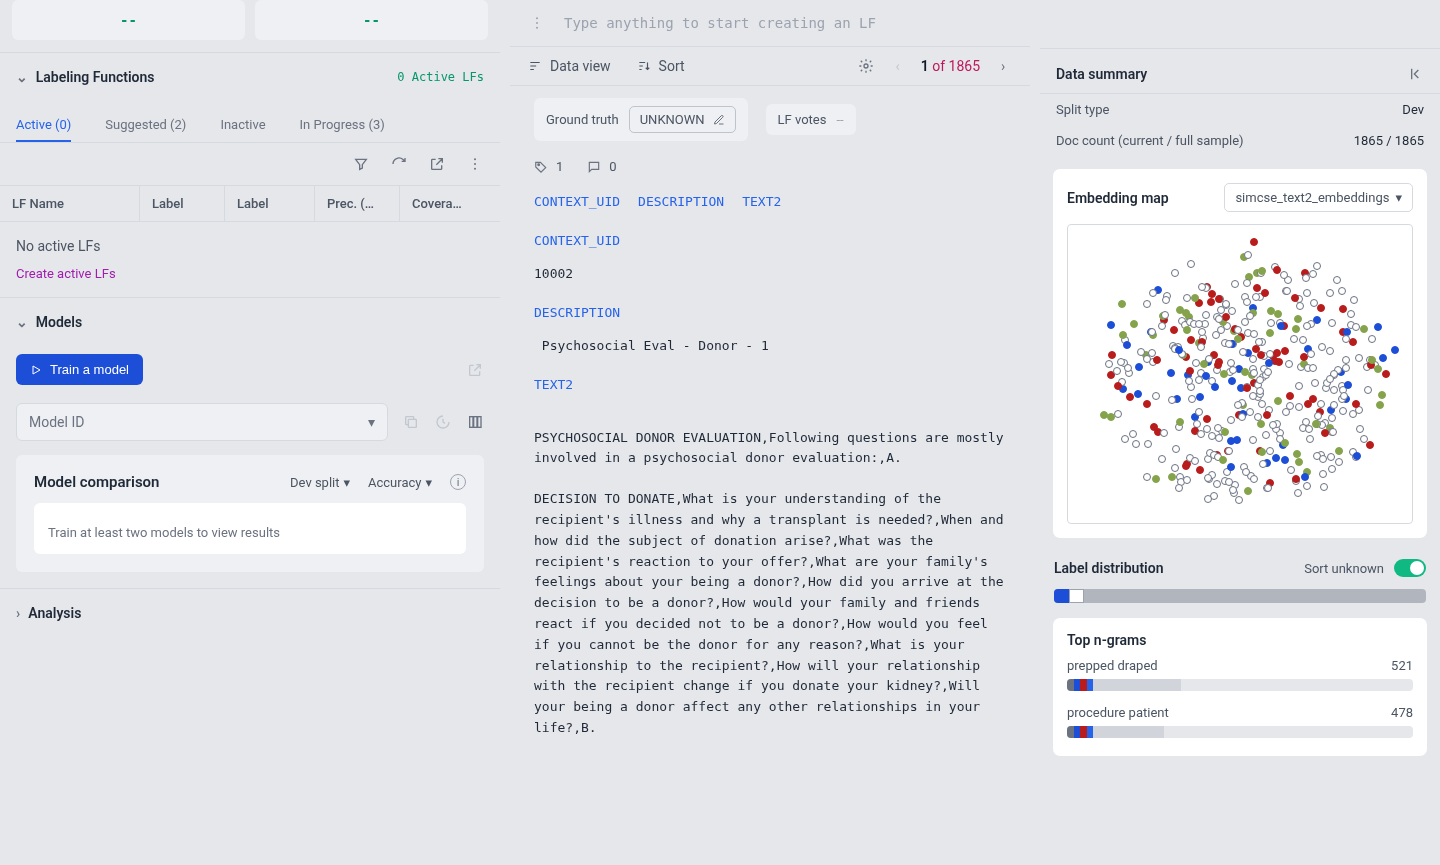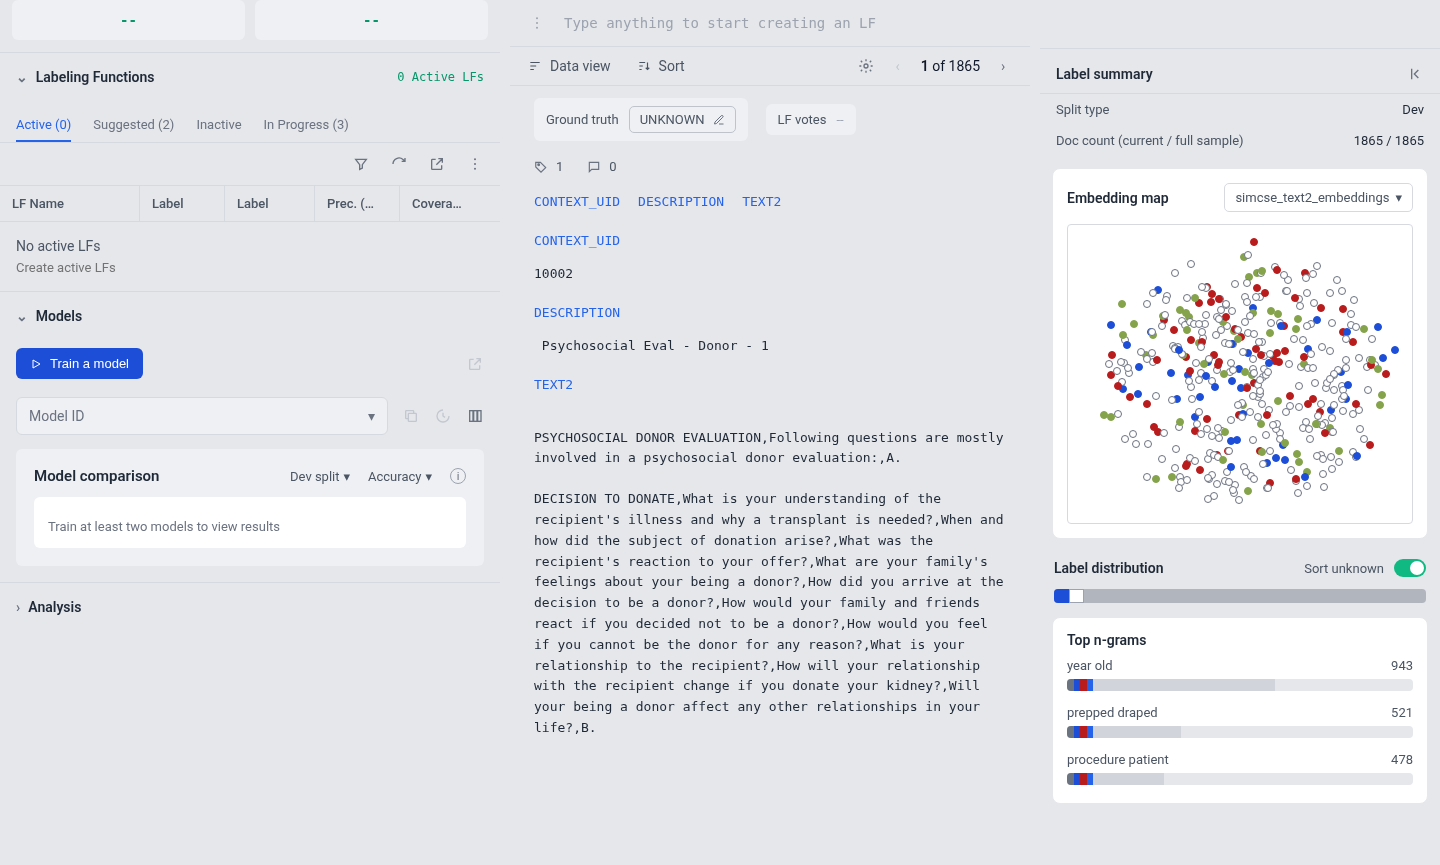--- a/index.html
+++ b/index.html
@@ -58,21 +58,21 @@
   gap: 8px;
 }
 .chevron { font-size: 14px; color: #6b7280; }
 .active-lfs-badge {
   color: #059669;
   font-family: ui-monospace, monospace;
   font-size: 12px;
 }
 .tabs {
   display: flex;
-  gap: 22px;
+  gap: 34px;
   padding: 8px 16px 0 16px;
   border-bottom: 1px solid #d6dae0;
 }
 .tab {
   padding: 8px 0;
   color: #6b7280;
   cursor: pointer;
   font-size: 13px;
 }
 .tab.active {
@@ -113,21 +113,21 @@
   text-overflow: ellipsis;
 }
 .table-header > div:last-child { border-right: none; }
 .no-lfs {
   padding: 16px;
   display: flex;
   align-items: center;
   justify-content: space-between;
 }
 .no-lfs-text { color: #4b5563; font-size: 14px; }
-.no-lfs-sub { color: #737373; font-size: 13px; margin-top: 6px; }
+.no-lfs-sub { color: #a21caf; font-size: 13px; margin-top: 12px; }
 .suggest-btn {
   border: 1px solid #2563eb;
   color: #2563eb;
   background: #fff;
   padding: 10px 16px;
   border-radius: 6px;
   display: inline-flex;
   align-items: center;
   gap: 8px;
   cursor: pointer;
@@ -600,21 +600,21 @@
         </span>
       </div>
       <div class="pager">
         <span class="icon-btn">
           <svg width="16" height="16" viewBox="0 0 24 24" fill="none" stroke="#6b7280" stroke-width="2">
               <circle cx="12" cy="12" r="3"></circle>
               <path d="M12 2v3M12 19v3M4.2 4.2l2.1 2.1M17.7 17.7l2.1 2.1M2 12h3M19 12h3M4.2 19.8l2.1-2.1M17.7 6.3l2.1-2.1"></path>
             </svg>
         </span>
         <span class="icon-btn" style="color:#c3c8d0">‹</span>
-        <span><span class="pager-current">1</span> <span style="color:#0f172a">of 1865</span></span>
+        <span><span class="pager-current">1</span> <span style="color:#be185d">of 1865</span></span>
         <span class="icon-btn">›</span>
       </div>
     </div>
 
     <div class="pill-row">
       <div class="pill">
         <span>Ground truth</span>
         <span class="unknown-pill">
           <span>UNKNOWN</span>
           <svg width="12" height="12" viewBox="0 0 24 24" fill="none" stroke="#6b7280" stroke-width="2">
@@ -666,21 +666,21 @@
     <div class="doc-section">
       <div class="doc-value">PSYCHOSOCIAL DONOR EVALUATION,Following questions are mostly involved in a psychosocial donor evaluation:,A.</div>
     </div>
     <div class="doc-section">
       <div class="doc-value">DECISION TO DONATE,What is your understanding of the recipient's illness and why a transplant is needed?,When and how did the subject of donation arise?,What was the recipient's reaction to your offer?,What are your family's feelings about your being a donor?,How did you arrive at the decision to be a donor?,How would your family and friends react if you decided not to be a donor?,How would you feel if you cannot be the donor for any reason?,What is your relationship to the recipient?,How will your relationship with the recipient change if you donate your kidney?,Will your being a donor affect any other relationships in your life?,B.</div>
     </div>
   </div>
 
   <div class="right-panel">
     <div class="summary-header">
-      <div class="summary-title">Label summary</div>
+      <div class="summary-title">Data summary</div>
       <span class="icon-btn">
         <svg width="16" height="16" viewBox="0 0 24 24" fill="none" stroke="#6b7280" stroke-width="2">
             <path d="M17 6l-6 6 6 6M7 4v16"></path>
           </svg>
       </span>
     </div>
     <div class="summary-row">
       <span>Split type</span>
       <span class="summary-val">Dev</span>
     </div>
@@ -1131,35 +1131,20 @@
     <div class="dist-bar">
       <div class="dist-seg" style="left:0; width:4%; background:#1d4ed8"></div>
       <div class="dist-seg" style="left:4%; width:4%; background:#fff; border:1px solid #9ca3af"></div>
     </div>
 
     <div class="card" style="margin-top:14px">
       <div class="card-title">Top n-grams</div>
       <div id="ngrams">
           <div class="ngram-item">
             <div class="ngram-row">
-              <span>year old</span>
-              <span>943</span>
-            </div>
-            <div class="ngram-bar">
-              <div class="ngram-fill" style="width: 60%;"></div>
-              <div class="ngram-stripes">
-                <div style="background: rgb(107, 114, 128);"></div>
-                <div style="background: rgb(29, 78, 216);"></div>
-                <div style="background: rgb(185, 28, 28);"></div>
-                <div style="background: rgb(37, 99, 235);"></div>
-              </div>
-            </div>
-          </div>
-          <div class="ngram-item">
-            <div class="ngram-row">
               <span>prepped draped</span>
               <span>521</span>
             </div>
             <div class="ngram-bar">
               <div class="ngram-fill" style="width: 33%;"></div>
               <div class="ngram-stripes">
                 <div style="background: rgb(107, 114, 128);"></div>
                 <div style="background: rgb(29, 78, 216);"></div>
                 <div style="background: rgb(185, 28, 28);"></div>
                 <div style="background: rgb(37, 99, 235);"></div>

